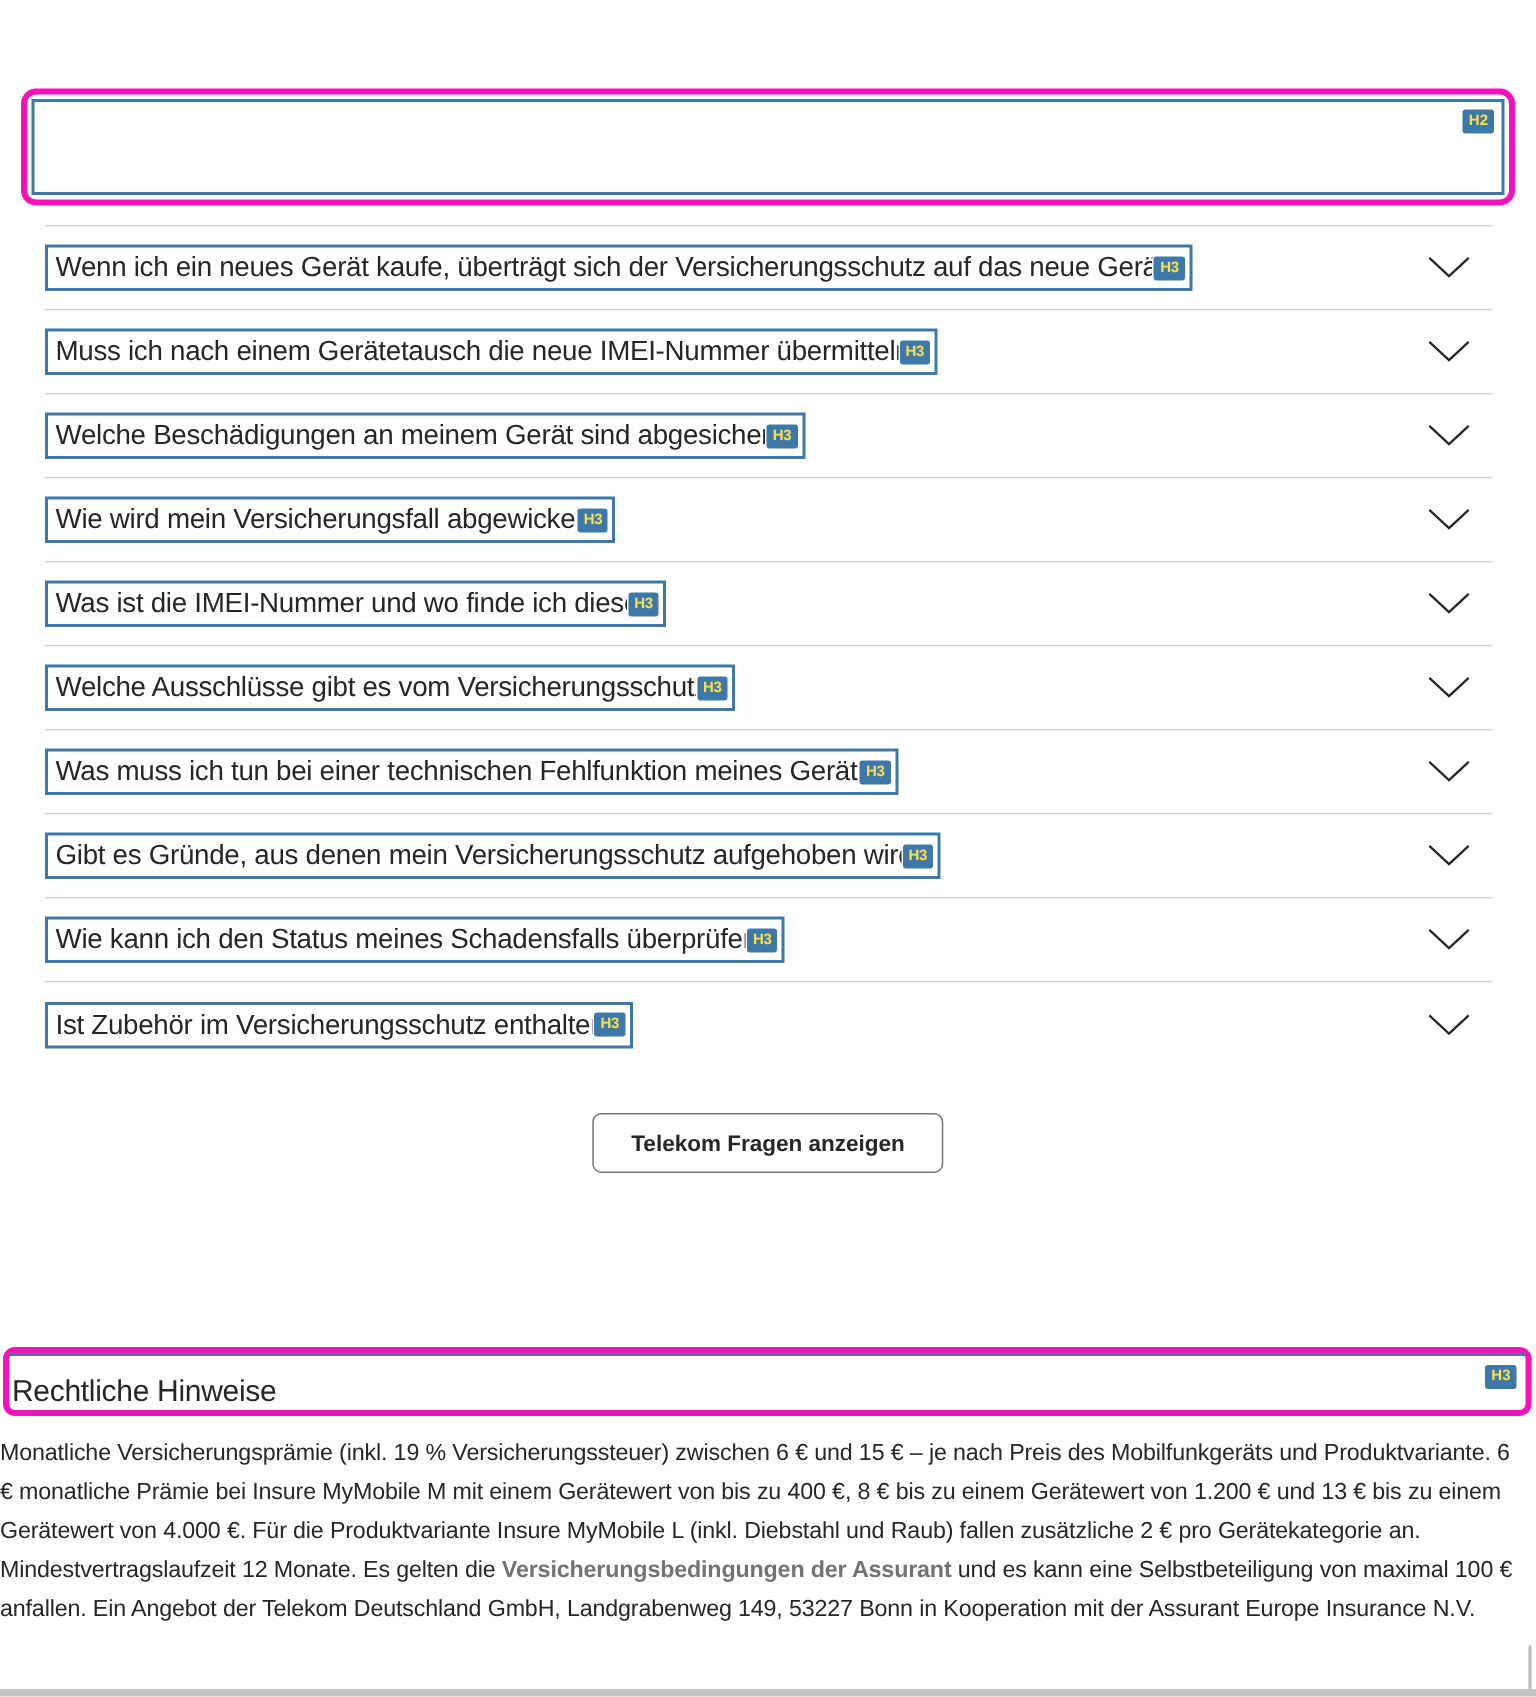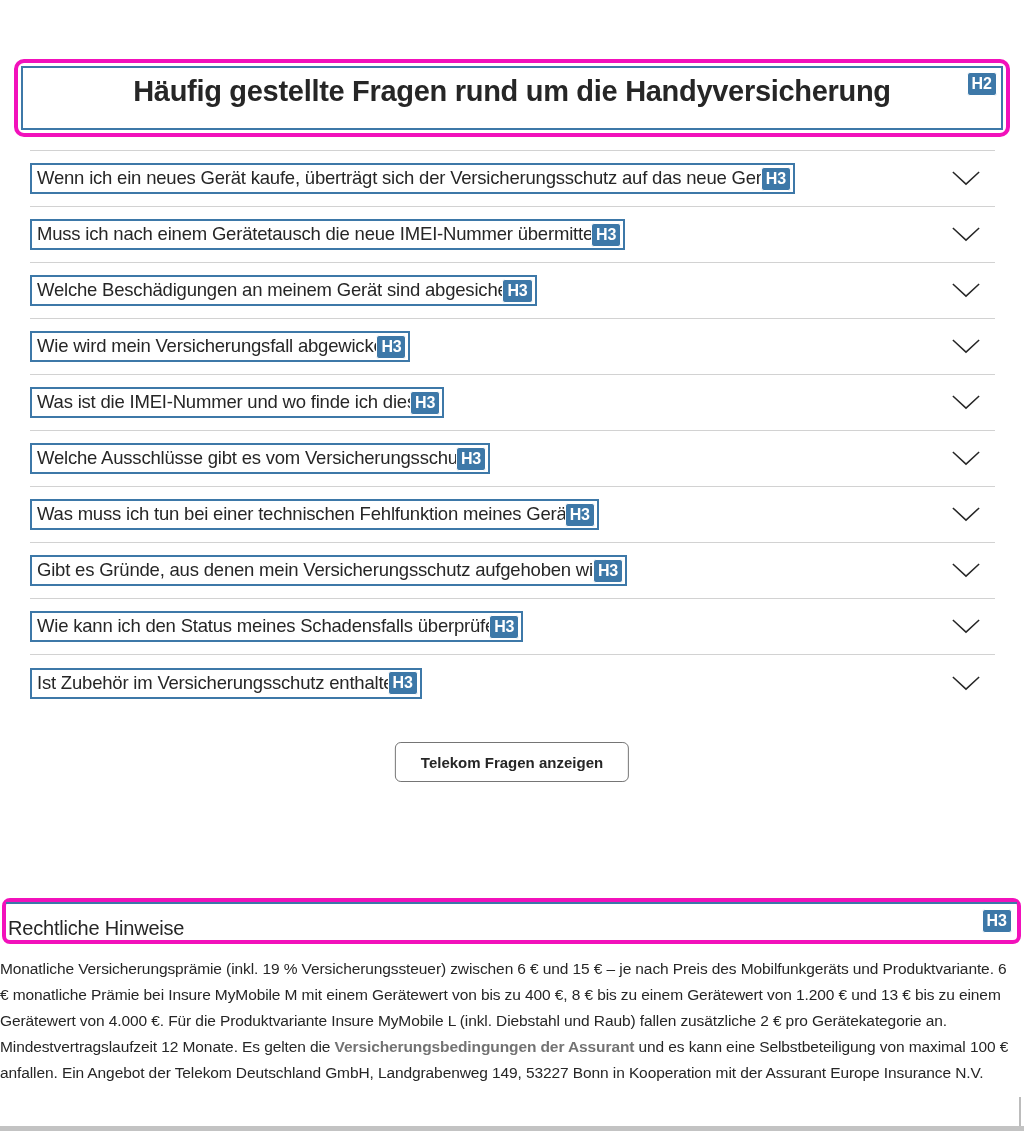--- a/index.html
+++ b/index.html
@@ -16,22 +16,22 @@
   }
   .h2-inner {
     position:relative; width:100%; height:100%;
     border:2px solid #3d78a8; text-align:center;
   }
   .h2-inner h2 {
     font-size:29px; font-weight:bold; letter-spacing:-0.3px;
     padding-top:7px; color:#262626;
   }
   .badge {
-    display:inline-block; background:#3d78a8; color:#ffffff;
-    font-size:16px; font-weight:bold; line-height:1;
+    display:inline-block; background:#3d78a8; color:#fde047;
+    font-size:10px; font-weight:bold; line-height:1;
     padding:3px 4px 3px; border-radius:3px; border:1px solid #fff;
   }
   .h2-badge { position:absolute; top:4px; right:4px; }
 
   
   .faq-list {
     position:absolute; top:150px; left:30px; width:965px;
     border-top:1px solid #d2d2d2;
   }
   .faq-row {
@@ -87,21 +87,20 @@
   }
   .right-edge {
     position:absolute; left:1019px; top:1097px; width:2px; height:30px; background:#bcbcbc;
   }
 </style>
 </head>
 <body>
 
 <div class="h2-annot">
   <div class="h2-inner">
-    <h2>Häufig gestellte Fragen rund um die Handyversicherung</h2>
     <span class="badge h2-badge">H2</span>
   </div>
 </div>
 
 <div class="faq-list">
 
   <div class="faq-row">
     <span class="q-box"><span>Wenn ich ein neues Gerät kaufe, überträgt sich der Versicherungsschutz auf das neue Gerät?</span><span class="badge q-badge">H3</span></span>
     <svg class="chev" width="30" height="17" viewBox="0 0 32 18">
         <path d="M2 2 L16 15 L30 2" fill="none" stroke="#262626" stroke-width="1.6"></path>

